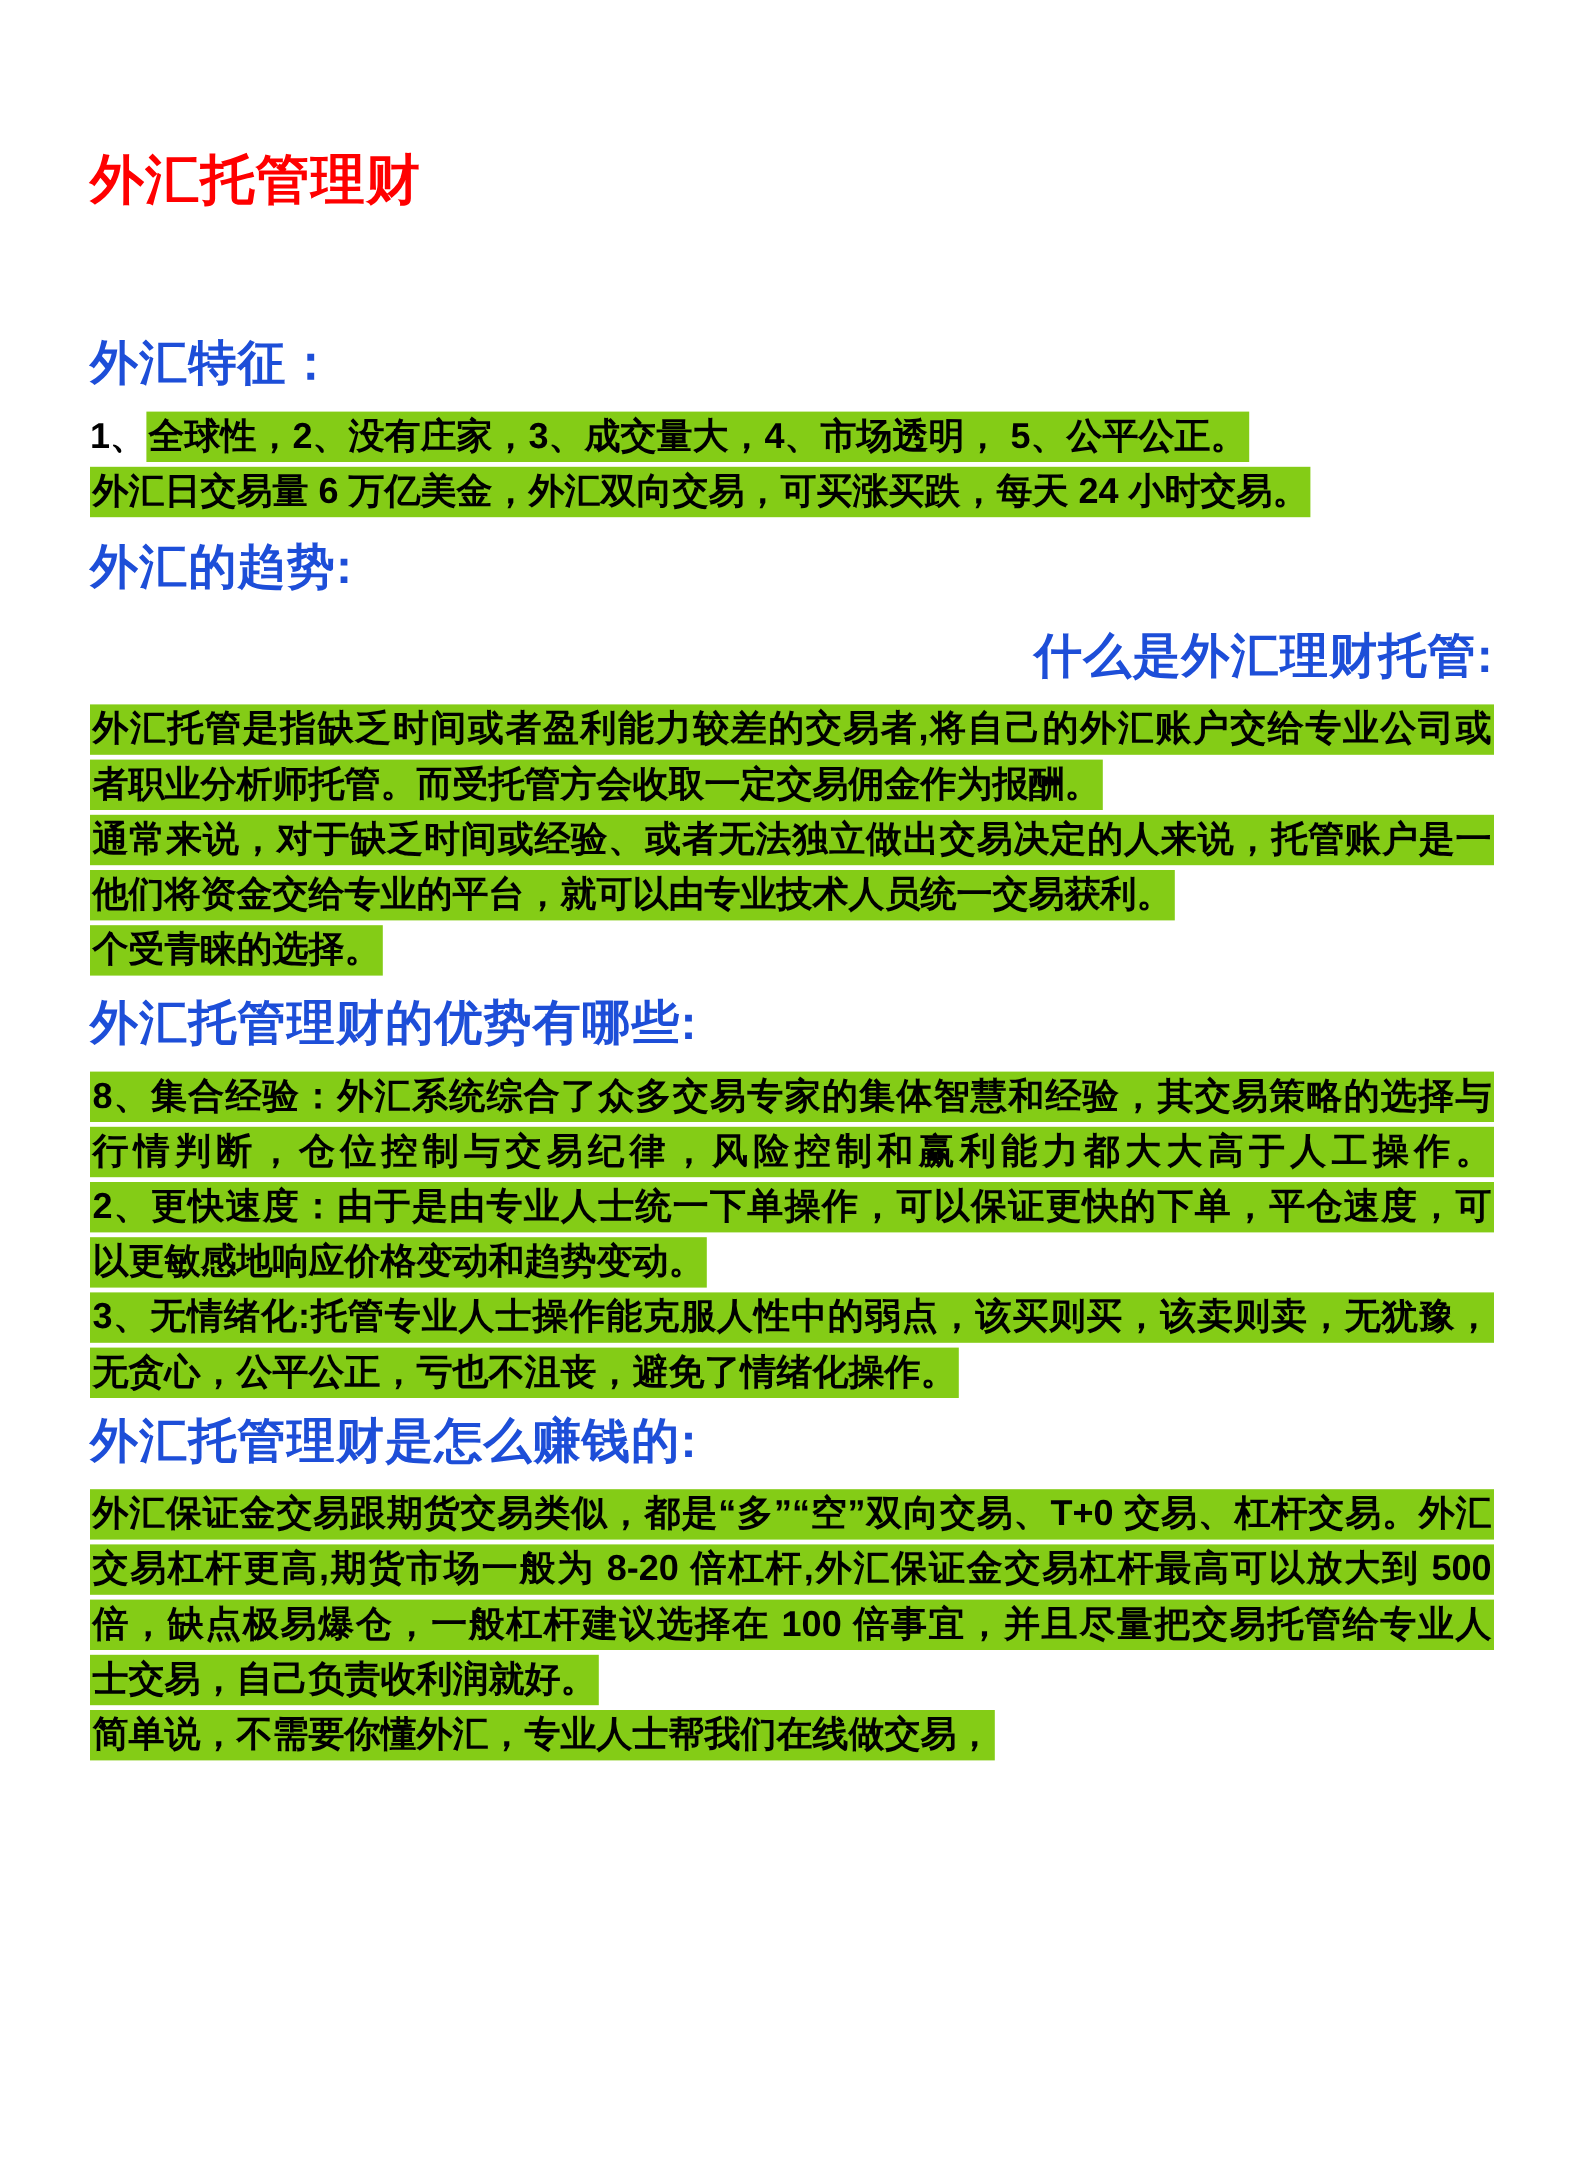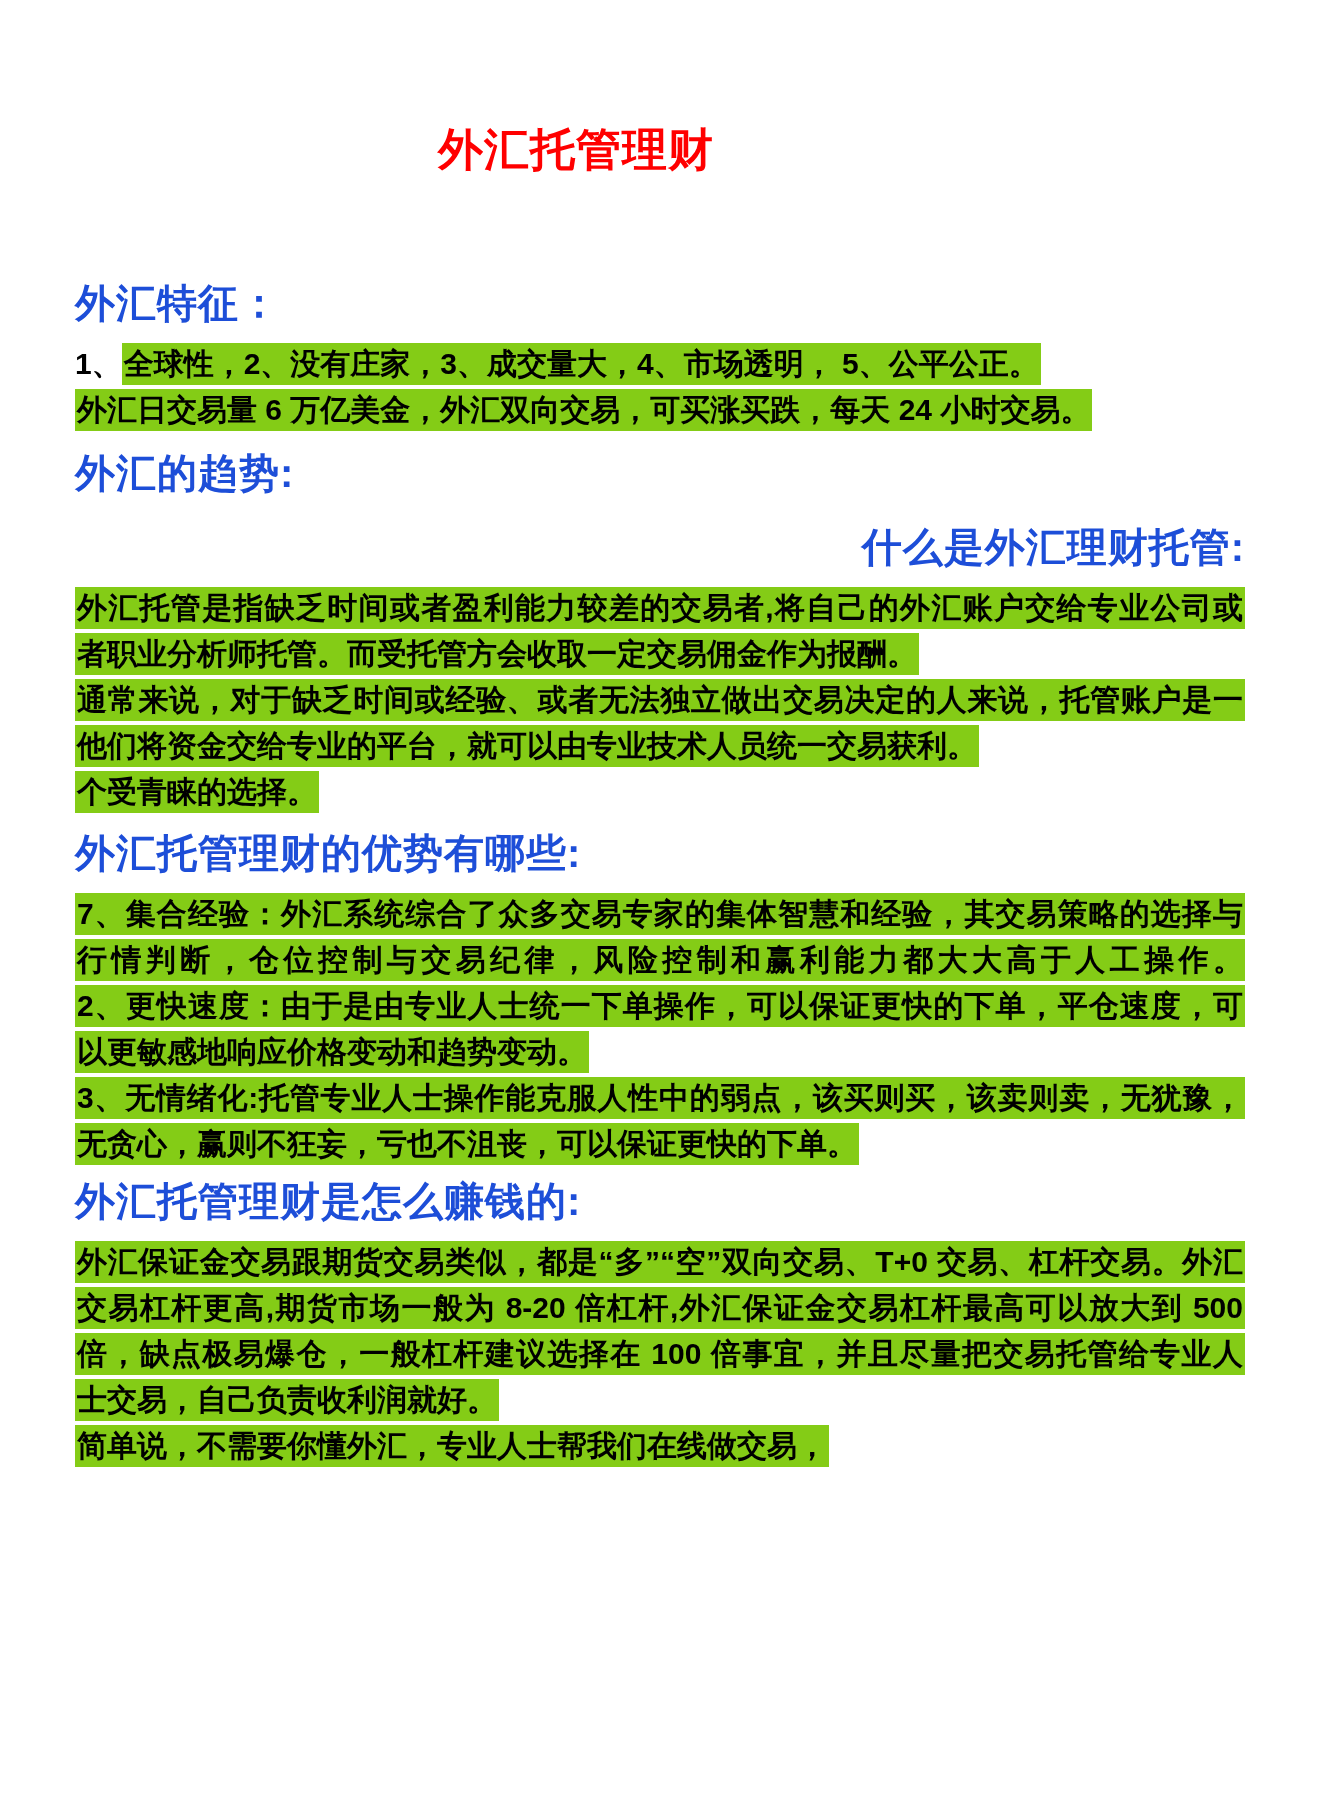--- a/index.html
+++ b/index.html
@@ -14,21 +14,20 @@
   .content {
     margin-left: 75px;
     margin-right: 78px; 
   }
   .doc-title {
     margin-top: 118px;
     font-size: 45px;
     line-height: 63px;
     font-weight: bold;
     color: #ff0000;
-    text-align: center;
     padding-right: 168px; 
     letter-spacing: 1px;
   }
   .heading {
     font-size: 40px;
     line-height: 52px;
     font-weight: bold;
     color: #1d4ed8;
     letter-spacing: 1px;
   }
@@ -76,26 +75,26 @@
     <h2 class="heading h-s3">什么是外汇理财托管:</h2>
     <div class="line full"><span class="hl">外汇托管是指缺乏时间或者盈利能力较差的交易者,将自己的外汇账户交给专业公司或</span></div>
     <div class="line part"><span class="hl">者职业分析师托管。而受托管方会收取一定交易佣金作为报酬。</span></div>
     <div class="line full"><span class="hl">通常来说，对于缺乏时间或经验、或者无法独立做出交易决定的人来说，托管账户是一</span></div>
     <div class="line part"><span class="hl">他们将资金交给专业的平台，就可以由专业技术人员统一交易获利。</span></div>
     <div class="line part"><span class="hl">个受青睐的选择。</span></div>
   </section>
 
   <section>
     <h2 class="heading h-s4">外汇托管理财的优势有哪些:</h2>
-    <div class="line full"><span class="hl">7、集合经验：外汇系统综合了众多交易专家的集体智慧和经验，其交易策略的选择与</span></div>
+    <div class="line full"><span class="hl">8、集合经验：外汇系统综合了众多交易专家的集体智慧和经验，其交易策略的选择与</span></div>
     <div class="line full"><span class="hl">行情判断，仓位控制与交易纪律，风险控制和赢利能力都大大高于人工操作。</span></div>
     <div class="line full"><span class="hl">2、更快速度：由于是由专业人士统一下单操作，可以保证更快的下单，平仓速度，可</span></div>
     <div class="line part"><span class="hl">以更敏感地响应价格变动和趋势变动。</span></div>
     <div class="line full"><span class="hl">3、无情绪化:托管专业人士操作能克服人性中的弱点，该买则买，该卖则卖，无犹豫，</span></div>
-    <div class="line part"><span class="hl">无贪心，赢则不狂妄，亏也不沮丧，可以保证更快的下单。</span></div>
+    <div class="line part"><span class="hl">无贪心，公平公正，亏也不沮丧，避免了情绪化操作。</span></div>
   </section>
 
   <section>
     <h2 class="heading h-s5">外汇托管理财是怎么赚钱的:</h2>
     <div class="line full"><span class="hl">外汇保证金交易跟期货交易类似，都是“多”“空”双向交易、T+0 交易、杠杆交易。外汇</span></div>
     <div class="line full"><span class="hl">交易杠杆更高,期货市场一般为 8-20 倍杠杆,外汇保证金交易杠杆最高可以放大到 500</span></div>
     <div class="line full"><span class="hl">倍，缺点极易爆仓，一般杠杆建议选择在 100 倍事宜，并且尽量把交易托管给专业人</span></div>
     <div class="line part"><span class="hl">士交易，自己负责收利润就好。</span></div>
     <div class="line part"><span class="hl">简单说，不需要你懂外汇，专业人士帮我们在线做交易，</span></div>
   </section>

